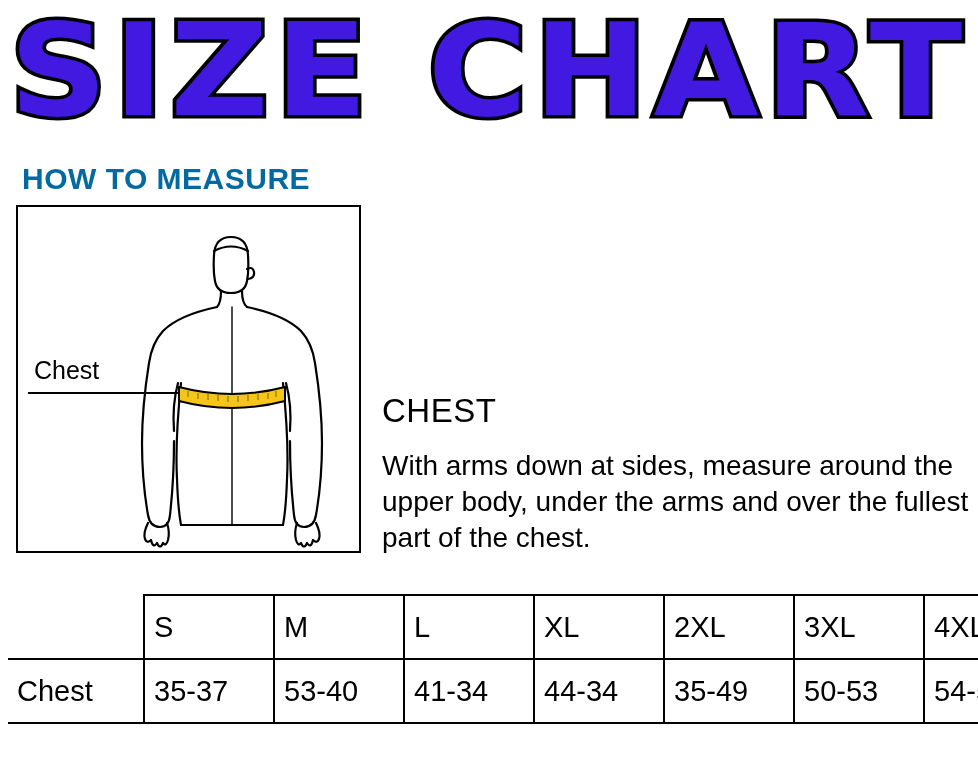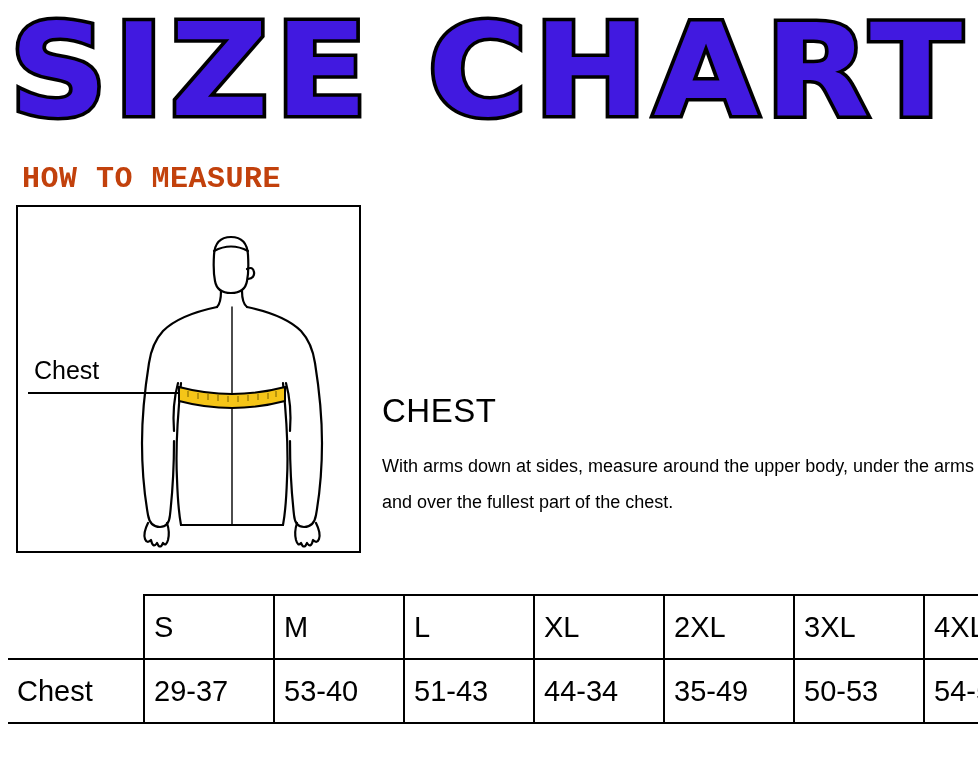--- a/index.html
+++ b/index.html
@@ -41,25 +41,25 @@
     transform: scaleX(1.06);
     transform-origin: center top;
     white-space: nowrap;
   }
 
   
   .howto {
     position: absolute;
     left: 22px;
     top: 162px;
-    font-family: Liberation Mono, monospace;
+    font-family: Liberation Sans, sans-serif;
     font-weight: bold;
     font-size: 30px;
     letter-spacing: 0.5px;
-    color: #c2410c;
+    color: #0369a1;
   }
 
   
   .figure-box {
     position: absolute;
     left: 16px;
     top: 205px;
     width: 345px;
     height: 348px;
     border: 2px solid #000000;
@@ -92,21 +92,21 @@
     font-size: 33px;
     letter-spacing: 0.5px;
     color: #000000;
   }
   .desc-body {
     position: absolute;
     left: 382px;
     top: 448px;
     width: 596px;
     font-family: "Liberation Sans", sans-serif;
-    font-size: 18px;
+    font-size: 28px;
     line-height: 36px;
     color: #000000;
   }
 
   
   .size-table {
     position: absolute;
     left: 8px;
     top: 594px;
     width: 962px;
@@ -203,22 +203,22 @@
     <td class="col-size">S</td>
     <td class="col-size">M</td>
     <td class="col-size">L</td>
     <td class="col-size">XL</td>
     <td class="col-size">2XL</td>
     <td class="col-size">3XL</td>
     <td class="col-size">4XL</td>
   </tr>
   <tr>
     <td class="rowlabel col-label">Chest</td>
-    <td>29-37</td>
+    <td>35-37</td>
     <td>53-40</td>
-    <td>51-43</td>
+    <td>41-34</td>
     <td>44-34</td>
     <td>35-49</td>
     <td>50-53</td>
     <td>54-57</td>
   </tr>
 </tbody>
   </table>
 
 </body></html>

